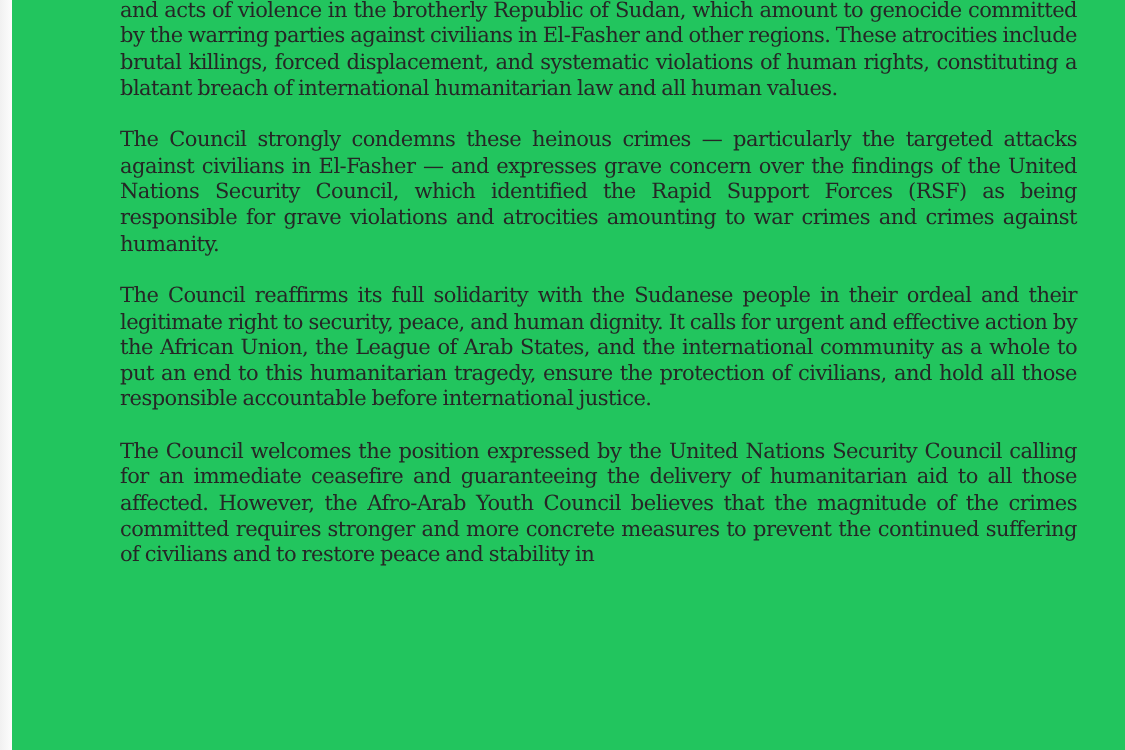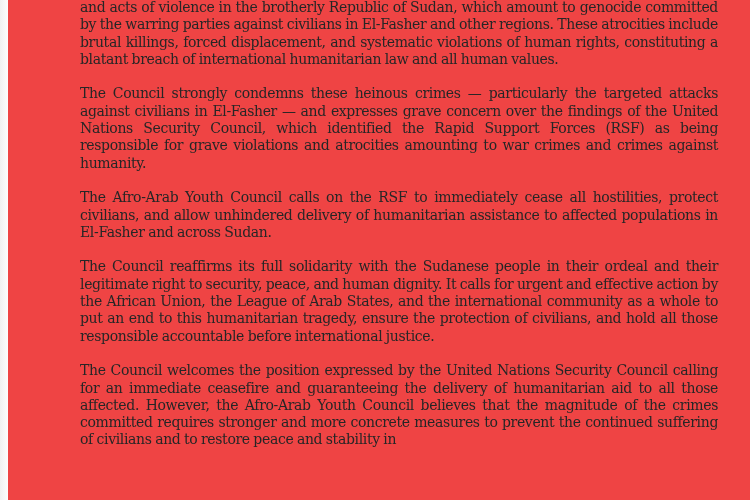--- a/index.html
+++ b/index.html
@@ -12,21 +12,21 @@
       height: 500px;
       overflow: hidden;
       position: relative;
     }
     .page {
       position: absolute;
       left: 0;
       top: 0;
       width: 750px;
       height: 500px;
-      background: #ef4444;
+      background: #22c55e;
       overflow: hidden;
     }
     .scan-edge {
       position: absolute;
       left: 0;
       top: 0;
       width: 8px;
       height: 500px;
       background: linear-gradient(to right, #f1f1f1, #fdfdfd);
     }
@@ -49,17 +49,16 @@
     }
   </style>
 </head>
 <body>
 
 <div class="page">
   <div class="scan-edge"></div>
   <div class="body-text">
     <p>and acts of violence in the brotherly Republic of Sudan, which amount to genocide committed by the warring parties against civilians in El-Fasher and other regions. These atrocities include brutal killings, forced displacement, and systematic violations of human rights, constituting a blatant breach of international humanitarian law and all human values.</p>
     <p>The Council strongly condemns these heinous crimes — particularly the targeted attacks against civilians in El-Fasher — and expresses grave concern over the findings of the United Nations Security Council, which identified the Rapid Support Forces (RSF) as being responsible for grave violations and atrocities amounting to war crimes and crimes against humanity.</p>
-    <p>The Afro-Arab Youth Council calls on the RSF to immediately cease all hostilities, protect civilians, and allow unhindered delivery of humanitarian assistance to affected populations in El-Fasher and across Sudan.</p>
     <p>The Council reaffirms its full solidarity with the Sudanese people in their ordeal and their legitimate right to security, peace, and human dignity. It calls for urgent and effective action by the African Union, the League of Arab States, and the international community as a whole to put an end to this humanitarian tragedy, ensure the protection of civilians, and hold all those responsible accountable before international justice.</p>
     <p>The Council welcomes the position expressed by the United Nations Security Council calling for an immediate ceasefire and guaranteeing the delivery of humanitarian aid to all those affected. However, the Afro-Arab Youth Council believes that the magnitude of the crimes committed requires stronger and more concrete measures to prevent the continued suffering of civilians and to restore peace and stability in</p>
   </div>
 </div>
 
 </body></html>

